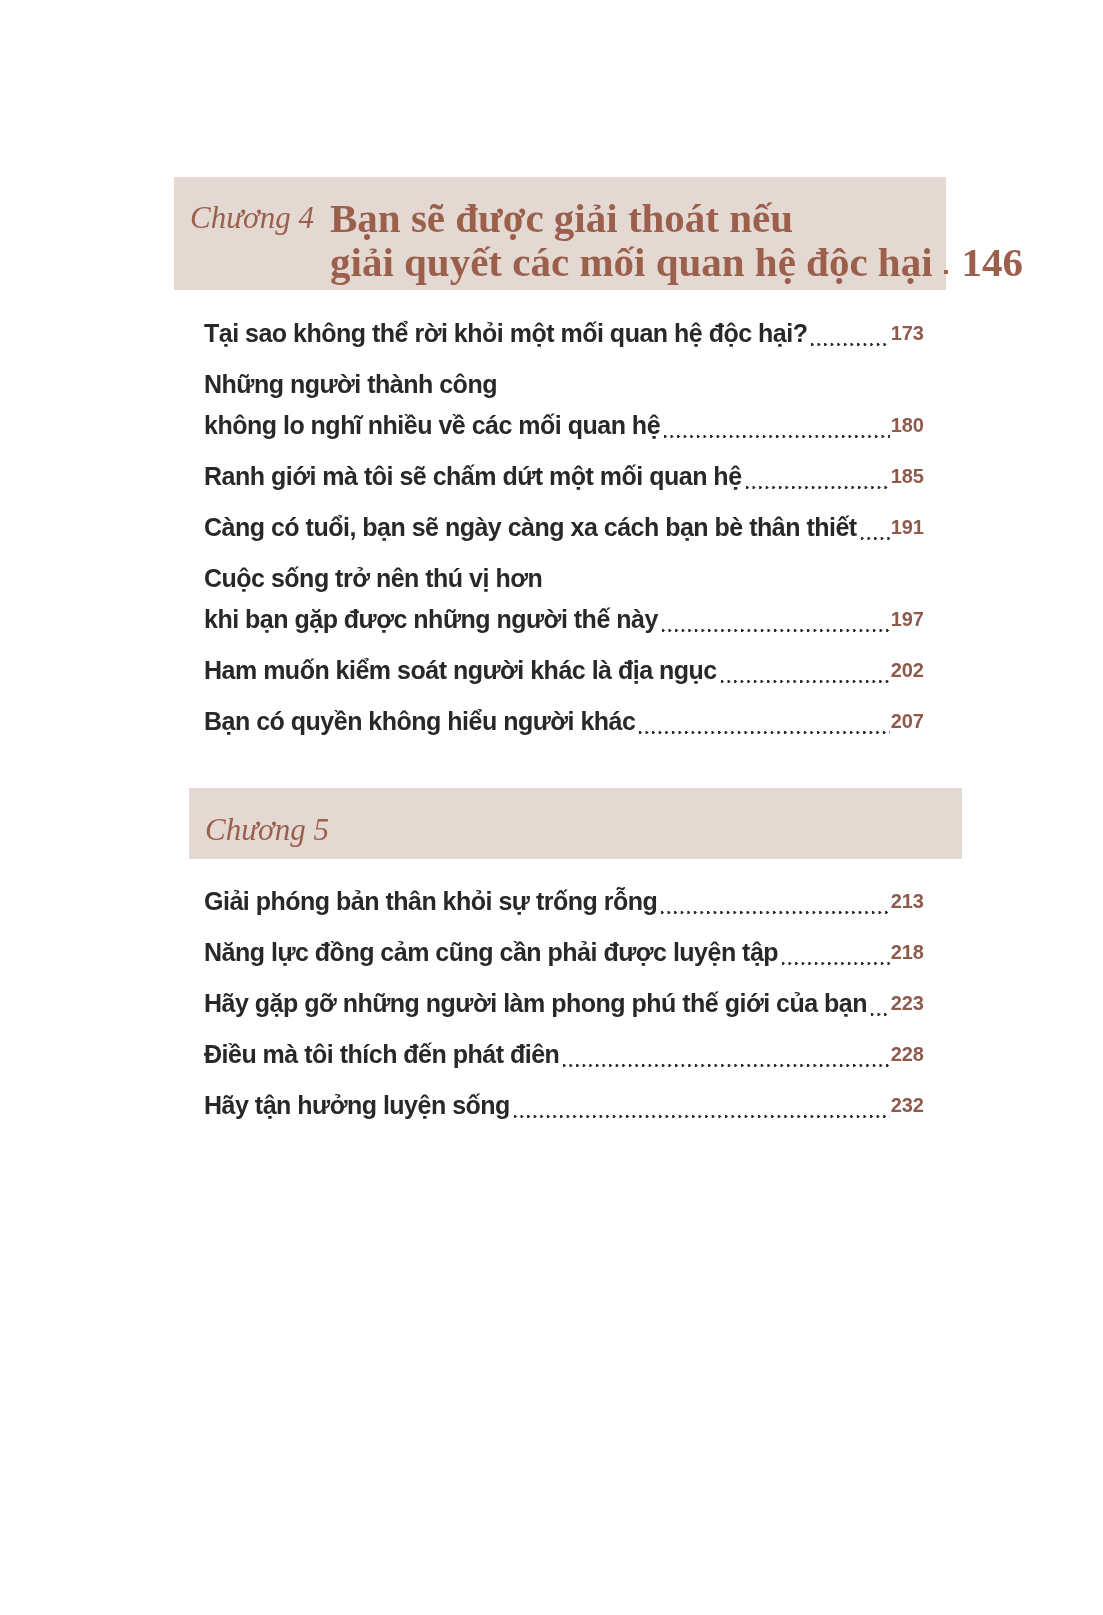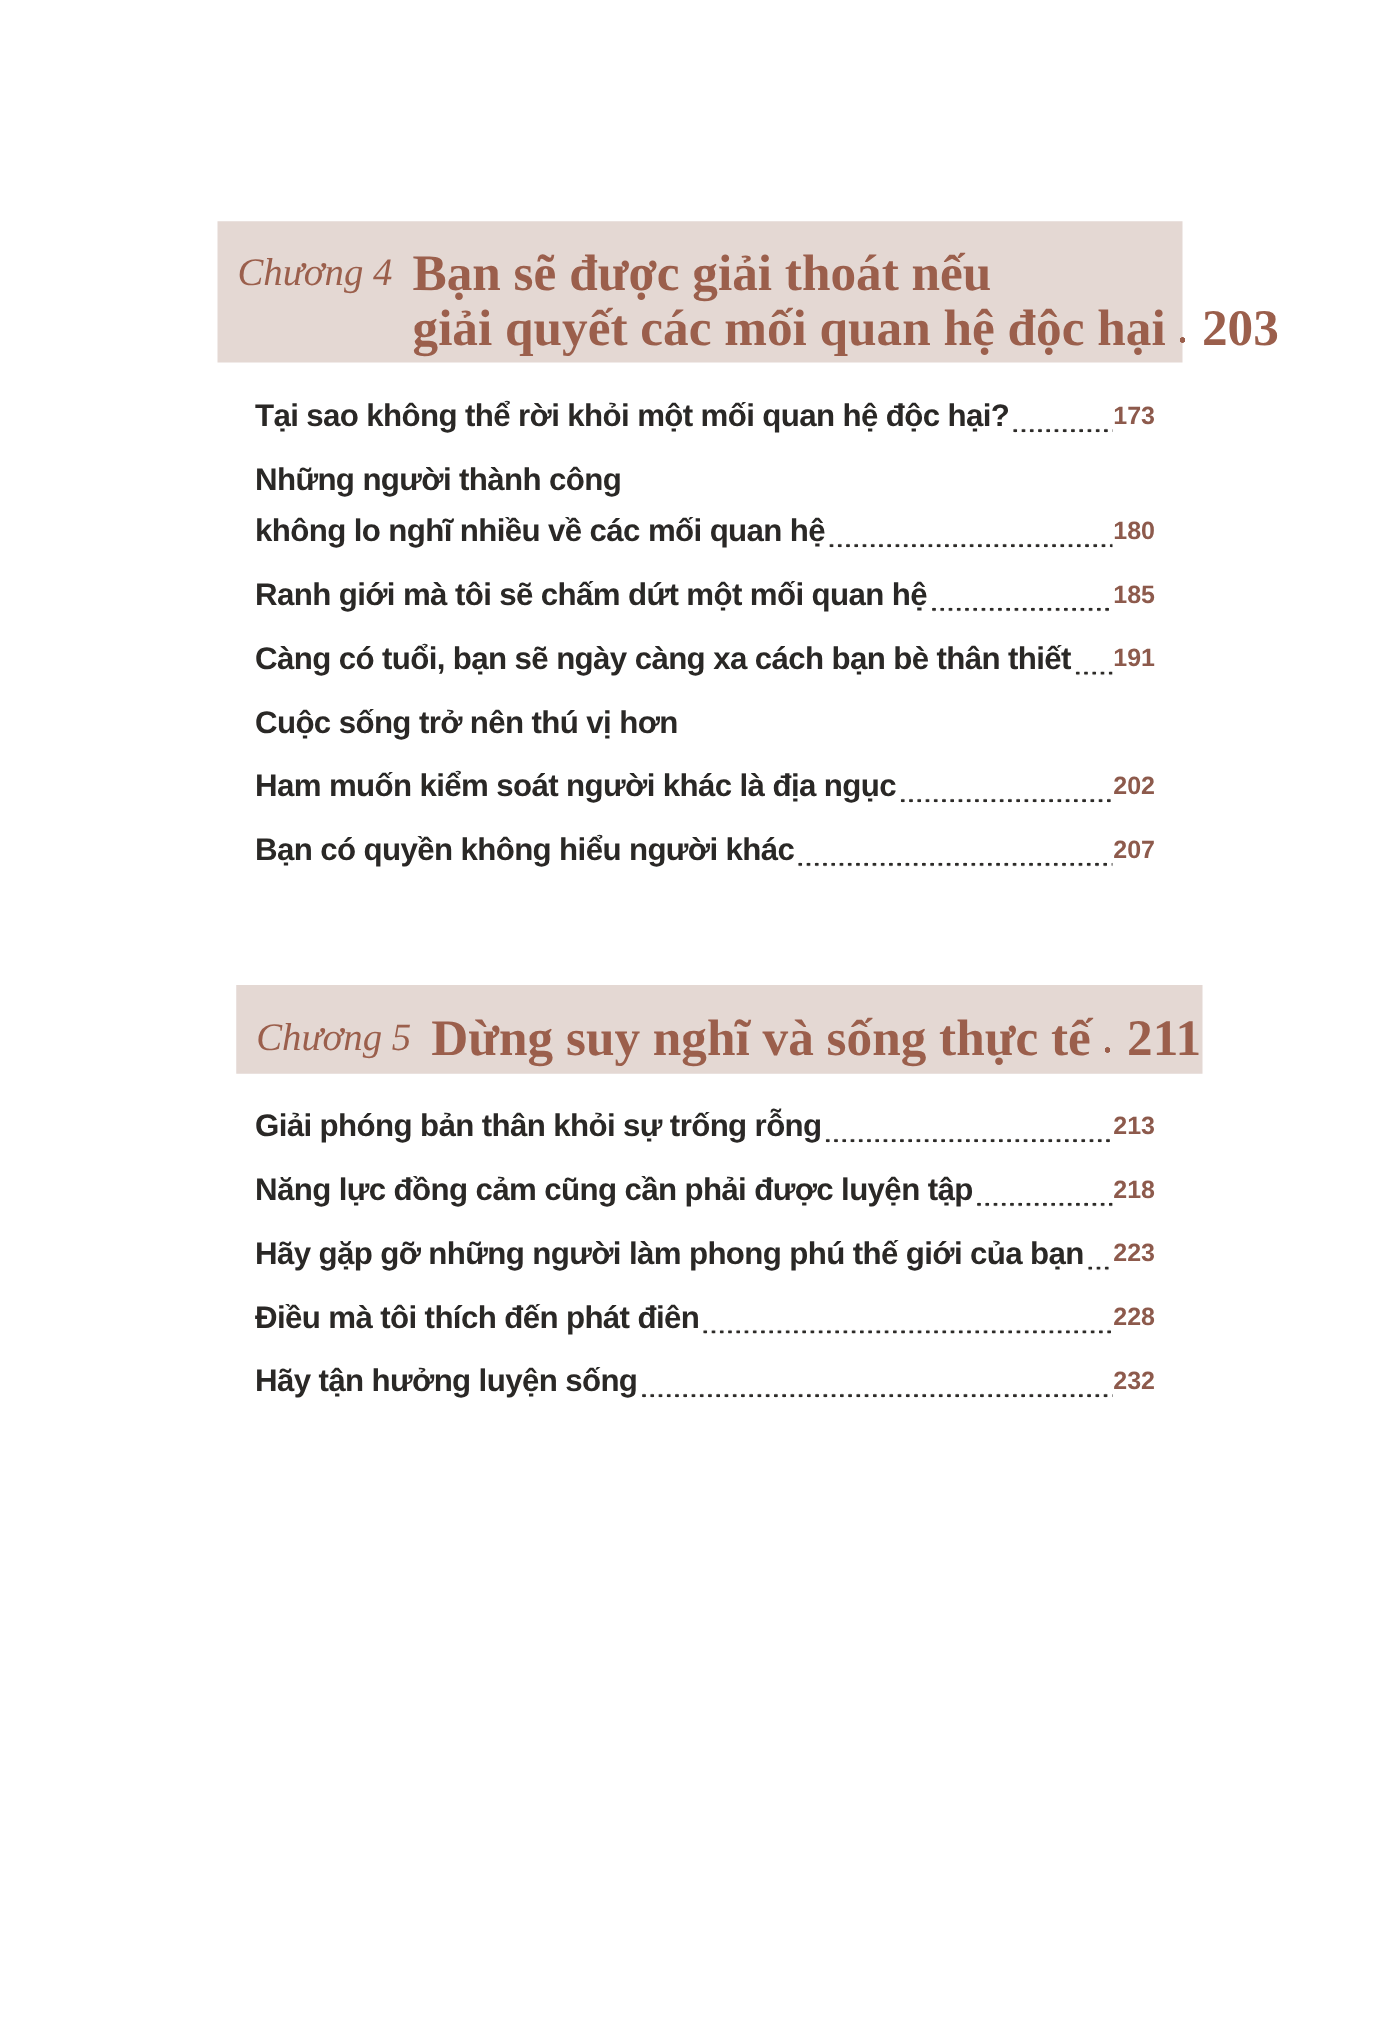--- a/index.html
+++ b/index.html
@@ -115,21 +115,21 @@
 
   <section class="chapter-block block-0">
     <span class="ch-label">Chương 4</span>
     <div class="ch-titles">
         <div class="t-line">
           <span class="t-text">Bạn sẽ được giải thoát nếu</span>
         </div>
         <div class="t-line">
           <span class="t-text">giải quyết các mối quan hệ độc hại</span>
           <span class="t-leader"></span>
-          <span class="t-pg">203</span>
+          <span class="t-pg">146</span>
         </div>
       </div>
   </section>
 
   <div class="entries entries-0">
       <div class="entry">
         <div class="e-line">
           <span class="e-text">Tại sao không thể rời khỏi một mối quan hệ độc hại? </span>
           <span class="e-leader"></span>
           <span class="e-pg">173</span>
@@ -155,47 +155,45 @@
       <div class="entry">
         <div class="e-line">
           <span class="e-text">Càng có tuổi, bạn sẽ ngày càng xa cách bạn bè thân thiết </span>
           <span class="e-leader"></span>
           <span class="e-pg">191</span>
         </div>
       </div>
       <div class="entry">
         <div class="e-line">
           <span class="e-text">Cuộc sống trở nên thú vị hơn</span>
+        </div>
+        <div class="e-line">
+          <span class="e-text">khi bạn gặp được những người thế này</span>
+          <span class="e-leader"></span>
+          <span class="e-pg">197</span>
         </div>
       </div>
       <div class="entry">
         <div class="e-line">
           <span class="e-text">Ham muốn kiểm soát người khác là địa ngục</span>
           <span class="e-leader"></span>
           <span class="e-pg">202</span>
         </div>
       </div>
       <div class="entry">
         <div class="e-line">
           <span class="e-text">Bạn có quyền không hiểu người khác</span>
           <span class="e-leader"></span>
           <span class="e-pg">207</span>
         </div>
       </div>
     </div>
 
   <section class="chapter-block block-1">
     <span class="ch-label">Chương 5</span>
-    <div class="ch-titles">
-        <div class="t-line">
-          <span class="t-text">Dừng suy nghĩ và sống thực tế</span>
-          <span class="t-leader"></span>
-          <span class="t-pg">211</span>
-        </div>
-      </div>
   </section>
 
   <div class="entries entries-1">
       <div class="entry">
         <div class="e-line">
           <span class="e-text">Giải phóng bản thân khỏi sự trống rỗng</span>
           <span class="e-leader"></span>
           <span class="e-pg">213</span>
         </div>
       </div>

